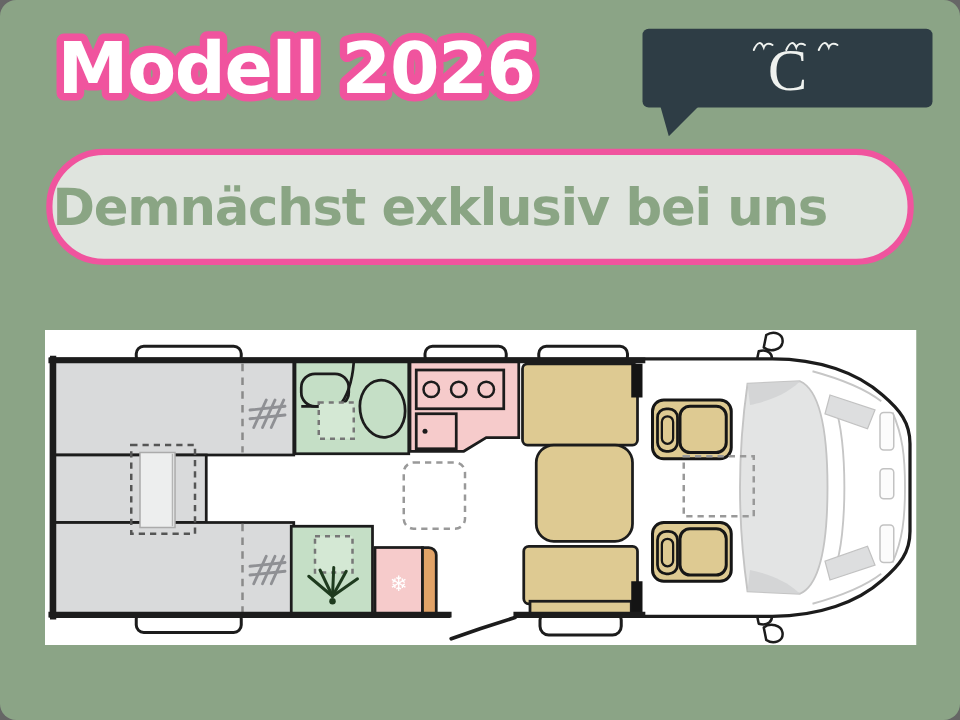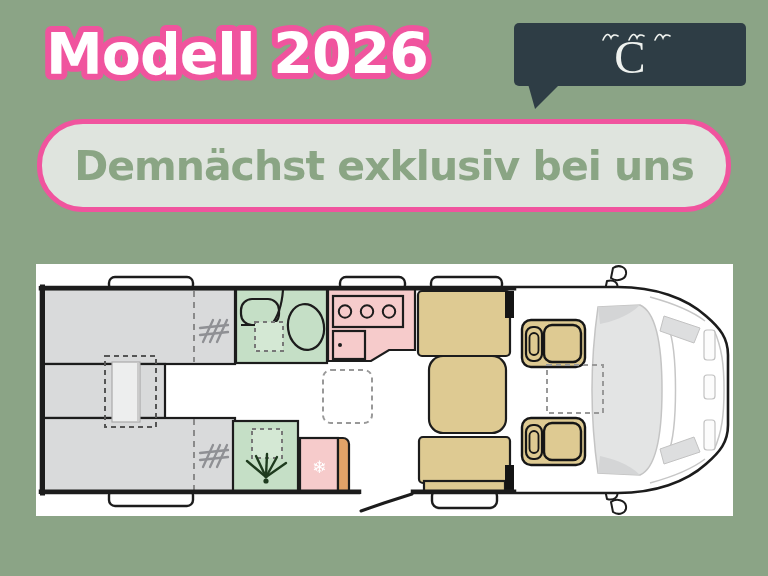--- a/index.html
+++ b/index.html
@@ -1,19 +1,20 @@
 <!DOCTYPE html>
 <html><head>
 <meta charset="utf-8">
 <style>
   html,body{margin:0;padding:0;background:#666;}
   .stage{
     position:relative;width:768px;height:576px;overflow:hidden;
     background:#8BA486;
     font-family:"Liberation Sans", sans-serif;
+    border-radius:13px;
   }
   
   .title-wrap{position:absolute;left:34px;top:12px;width:450px;height:84px;}
   .title-wrap svg{display:block;}
   .title-text{
     font-family:"DejaVu Sans", sans-serif;
     font-weight:700;
     letter-spacing:-1px;
   }
   
@@ -39,21 +40,21 @@
     margin-left:1px;transform:translateY(2px);
     white-space:nowrap;
   }
   .logo-birds{position:absolute;left:88px;top:8px;}
   
   .banner{
     position:absolute;left:37px;top:119px;width:684px;height:83px;
     background:#DFE4DE;
     border:5px solid #F0549E;
     border-radius:46px;
-    display:flex;align-items:center;justify-content:center;
+    display:flex;align-items:center;
   }
   .banner-text{
     font-family:"DejaVu Sans", sans-serif;
     font-weight:700;font-size:41px;color:#8AA584;
     letter-spacing:-1px;white-space:nowrap;
   }
   
   .floorplan-panel{
     position:absolute;left:36px;top:264px;width:697px;height:252px;
     background:#FFFFFF;

